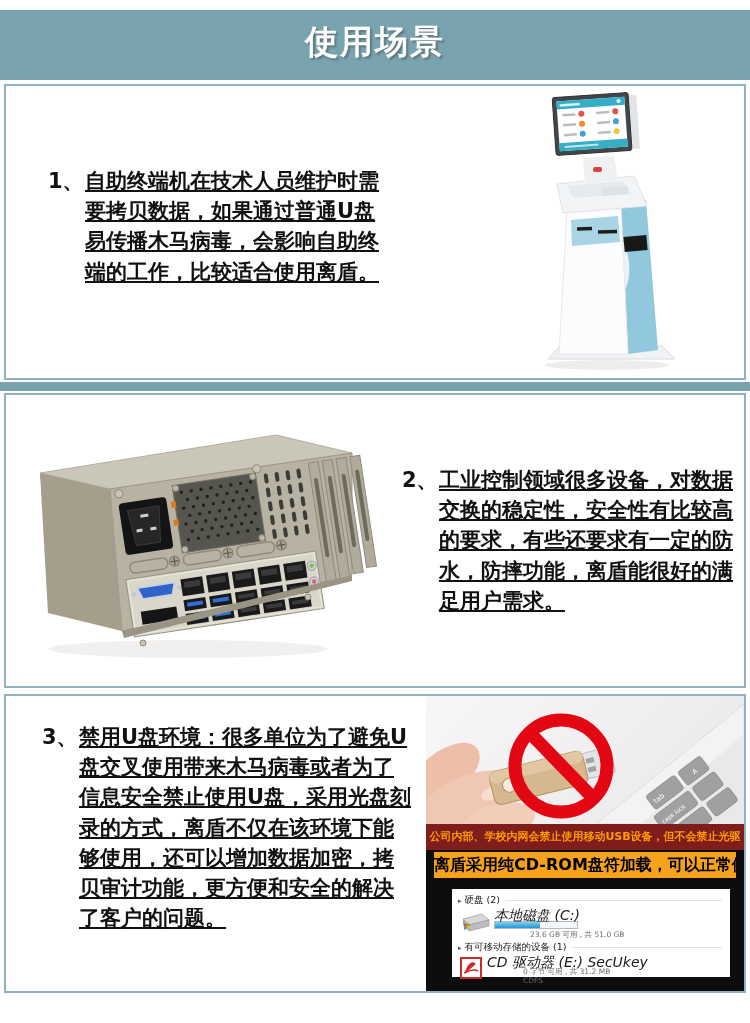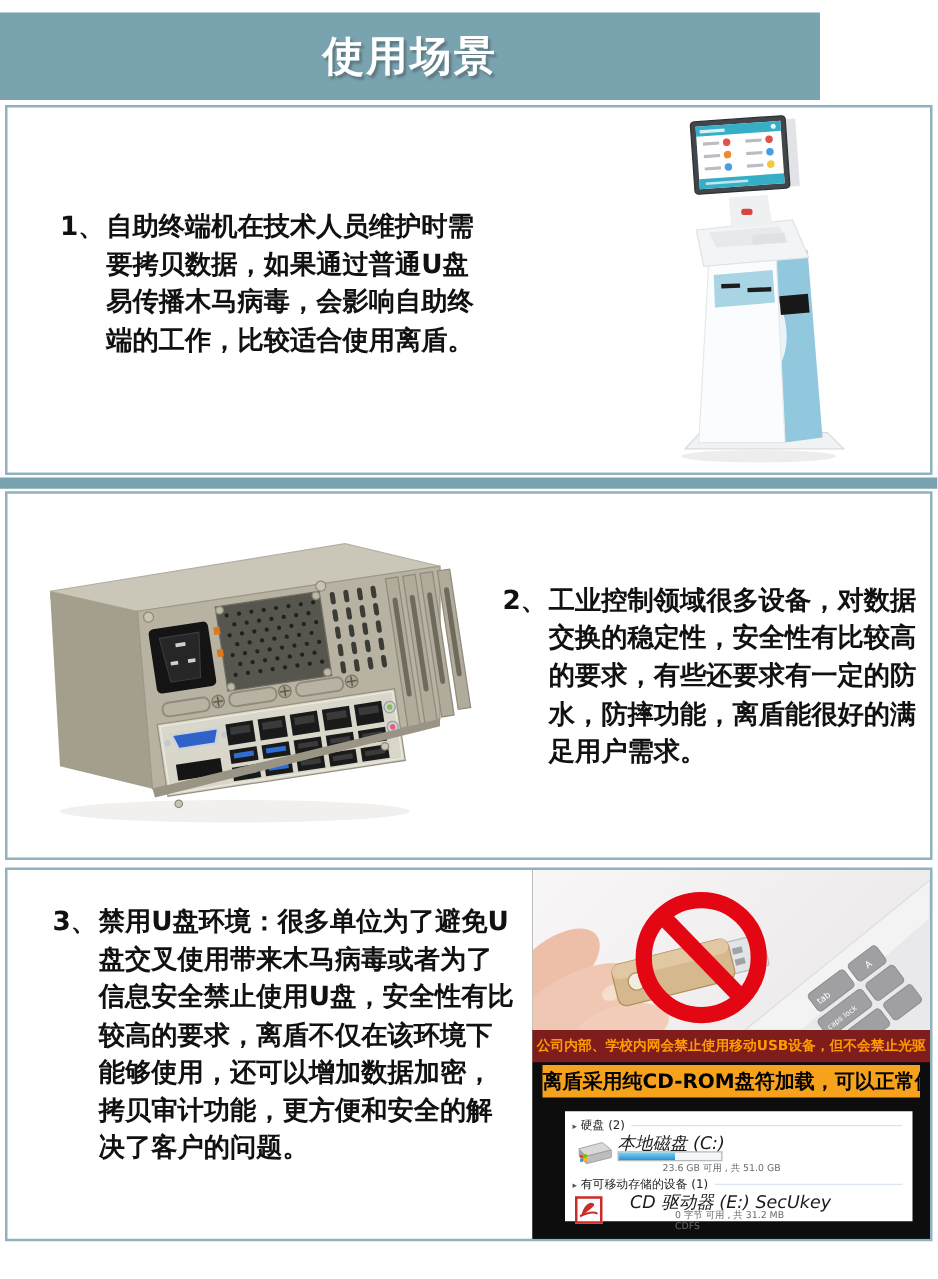--- a/index.html
+++ b/index.html
@@ -1,30 +1,30 @@
 <!DOCTYPE html>
 <html><head>
 <meta charset="utf-8">
 <style>
   * { margin:0; padding:0; box-sizing:border-box; }
   body { background:#ffffff; font-family:"DejaVu Sans", sans-serif; }
   #canvas { position:relative; width:750px; height:1023px; background:#ffffff; overflow:hidden; }
 
-  .header-bar { position:absolute; left:0; top:10px; width:656px; height:70px; background:#7aa3b0; }
+  .header-bar { position:absolute; left:0; top:10px; width:750px; height:70px; background:#7aa3b0;font-family:Liberation Mono, monospace; }
   .header-title { width:100%; text-align:center; line-height:70px; font-size:33px; font-weight:bold; color:#ffffff; text-shadow:2px 2px 2px rgba(40,40,40,.35); letter-spacing:2px; }
 
   .section { position:absolute; left:4px; width:742px; background:#ffffff; border:2px solid #8fb2be; }
   #section-1 { top:84px; height:296px; }
   #section-2 { top:393px; height:295px; }
   #section-3 { top:694px; height:299px; }
   .divider-bar { position:absolute; left:0; top:382px; width:750px; height:9px; background:#7aa3b0; }
 
   .scene-text { position:absolute; display:flex; color:#111; font-weight:bold; font-size:21px; line-height:1.44; }
   .scene-num { flex:none; width:37px; }
-  .scene-body { flex:1; }
+  .scene-body { flex:1;text-decoration:underline; }
   #text-1 { left:42px; top:80px; width:332px; }
   #text-2 { left:396px; top:70px; width:336px; }
   #text-3 { left:36px; top:26px; width:372px; }
 
   .kiosk-art { position:absolute; right:4px; top:2px; }
   .pc-art { position:absolute; left:2px; top:2px; }
 
   .usb-photo { position:absolute; right:0; top:0; width:318px; height:295px; background:#0d0d0d; }
   .photo-top { position:relative; width:318px; height:128px; background:linear-gradient(135deg,#f8f6f7 0%,#efedee 60%,#e9e7e8 100%); overflow:hidden; }
   .banner-top { width:318px; height:26px; background:#7f1d1d; color:#ff9b00; font-size:11px; font-weight:bold; line-height:26px; text-align:center; white-space:nowrap; overflow:hidden; }
@@ -38,21 +38,21 @@
   .group-label { font-size:9.5px; color:#222; white-space:nowrap; }
   .group-line { flex:1; border-bottom:1px solid #d9e4f0; margin-left:5px; height:1px; }
   .disks-row { display:flex; margin:3px 0 2px 2px; }
   .disk-entry { display:flex; width:50%; }
   .disk-ico { flex:none; margin:2px 4px 0 0; }
   .disk-info { flex:1; }
   .disk-name { font-size:14px; color:#1a1a1a; white-space:nowrap; line-height:10px;font-style:italic; }
   .disk-bar { width:84px; height:8px; border:1px solid #b2bac1; background:#f4f6f8; margin:1px 0 1px 0; }
   .disk-bar-fill { height:100%; background:linear-gradient(#7fd0f2,#2595d6); }
   .disk-cap { font-size:7.5px; color:#6b6b6b; white-space:nowrap; line-height:9px;margin-left:36px; }
-  .cd-row { display:flex; margin:3px 0 0 2px;gap:17px; }
+  .cd-row { display:flex; margin:3px 0 0 2px; }
   .cd-ico { flex:none; width:22px; height:22px; border:2px solid #cf2a2a; background:#fff; margin-right:5px; position:relative; }
   .cd-info { flex:1; }
 
   svg text { font-family:"DejaVu Sans", sans-serif; }
 </style>
 </head>
 <body>
 
 <div id="canvas">
 
@@ -307,21 +307,21 @@
 
     <div class="scene-text" id="text-2">
       <span class="scene-num">2、</span>
       <span class="scene-body">工业控制领域很多设备，对数据交换的稳定性，安全性有比较高的要求，有些还要求有一定的防水，防摔功能，离盾能很好的满足用户需求。</span>
     </div>
   </div>
 
   <div class="section" id="section-3">
     <div class="scene-text" id="text-3">
       <span class="scene-num">3、</span>
-      <span class="scene-body">禁用U盘环境：很多单位为了避免U盘交叉使用带来木马病毒或者为了信息安全禁止使用U盘，安全性有比较高的要求，离盾不仅在该环境下能够使用，还可以增加数据加密，拷贝审计功能，更方便和安全的解决了客户的问题。</span>
+      <span class="scene-body">禁用U盘环境：很多单位为了避免U盘交叉使用带来木马病毒或者为了信息安全禁止使用U盘，采用光盘刻录的方式，离盾不仅在该环境下能够使用，还可以增加数据加密，拷贝审计功能，更方便和安全的解决了客户的问题。</span>
     </div>
 
     <div class="usb-photo">
 
       <div class="photo-top">
         <svg width="318" height="128" viewBox="0 0 318 128">
 
           <polygon points="170,128 318,8 318,128" fill="#f3f3f4" stroke="#dddddf" stroke-width="1"></polygon>
           <polygon points="215,128 318,38 318,128" fill="#e9e9eb"></polygon>
 

